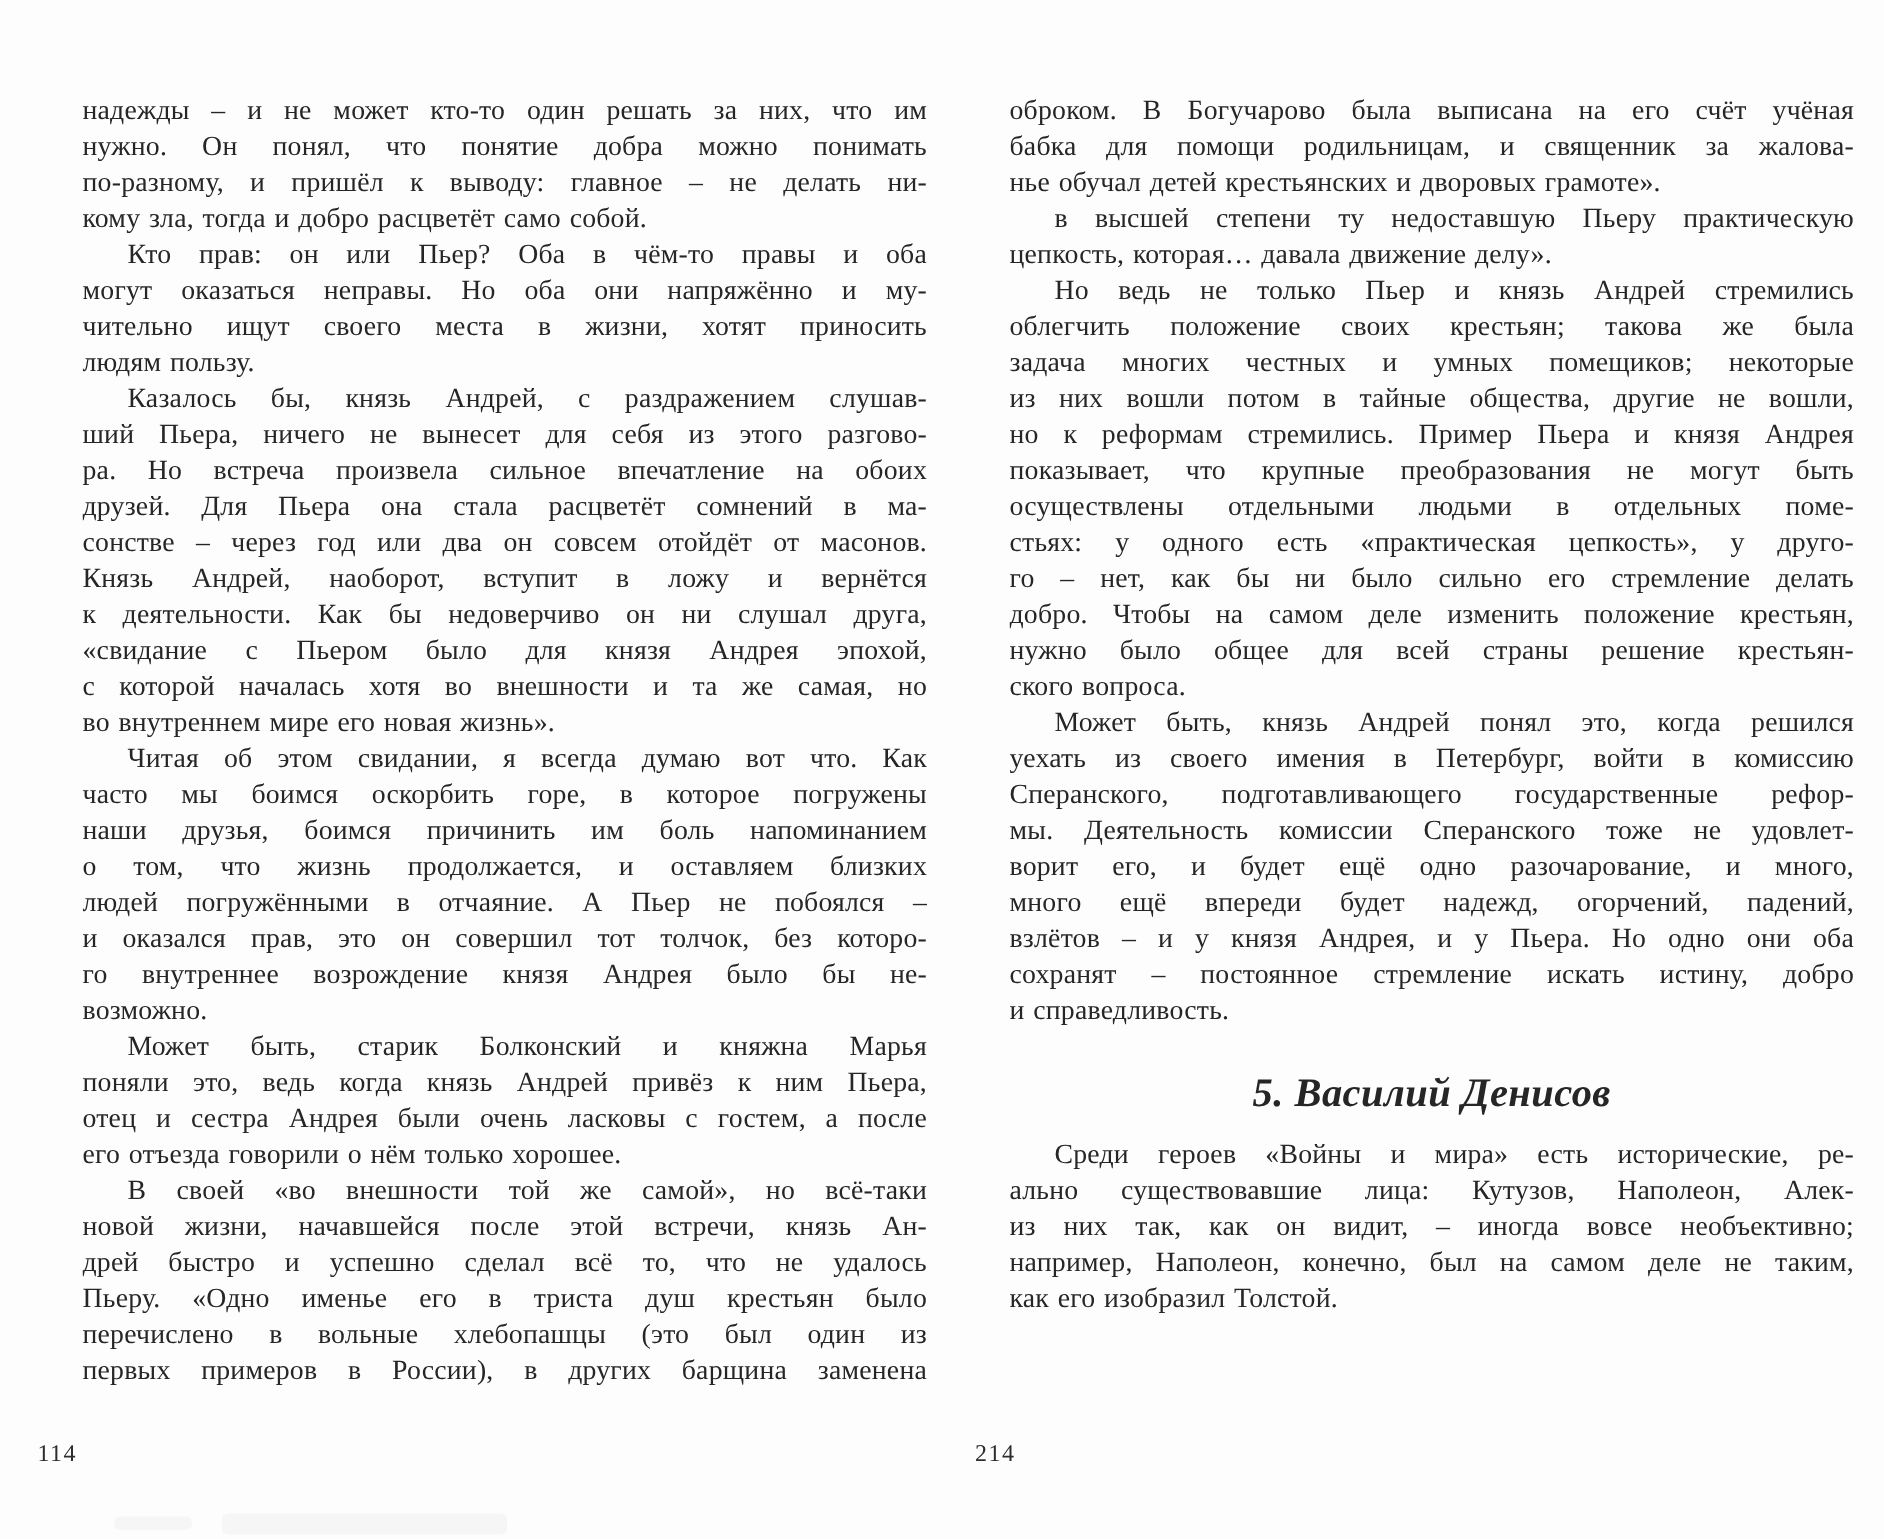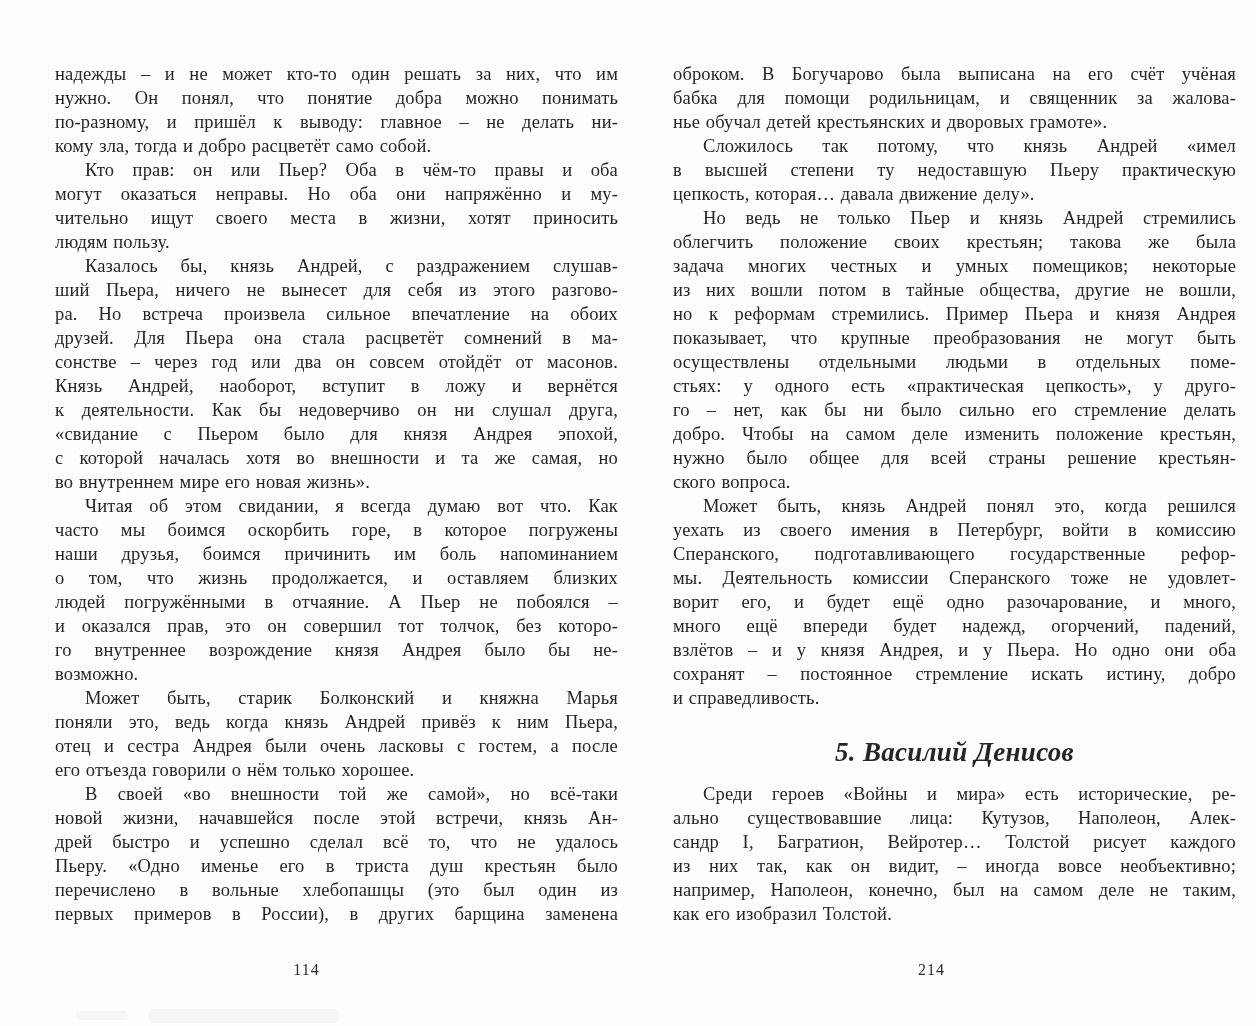--- a/index.html
+++ b/index.html
@@ -57,21 +57,21 @@
     text-align: center;
     margin-top: 27px;
     margin-bottom: 15px;
     letter-spacing: 0.3px;
   }
 
   .page-number {
     position: absolute;
     top: 961px;
     width: 563px;
-    text-align: center;
+    text-align: left;
     font-size: 16px;
     line-height: 18px;
     color: #2e2e2e;
     letter-spacing: 1px;
   }
   .page-number.left  { left: 25px; }
   .page-number.right { left: 650px; }
 
   .scan-smudge {
     position: absolute;
@@ -140,21 +140,20 @@
   </div>
 
   <div class="page-column right">
     <div id="right-paragraphs">
         <div class="para">
           <div class="line">оброком. В Богучарово была выписана на его счёт учёная</div>
           <div class="line">бабка для помощи родильницам, и священник за жалова-</div>
           <div class="line last">нье обучал детей крестьянских и дворовых грамоте».</div>
         </div>
         <div class="para indent">
-          <div class="line">Сложилось так потому, что князь Андрей «имел</div>
           <div class="line">в высшей степени ту недоставшую Пьеру практическую</div>
           <div class="line last">цепкость, которая… давала движение делу».</div>
         </div>
         <div class="para indent">
           <div class="line">Но ведь не только Пьер и князь Андрей стремились</div>
           <div class="line">облегчить положение своих крестьян; такова же была</div>
           <div class="line">задача многих честных и умных помещиков; некоторые</div>
           <div class="line">из них вошли потом в тайные общества, другие не вошли,</div>
           <div class="line">но к реформам стремились. Пример Пьера и князя Андрея</div>
           <div class="line">показывает, что крупные преобразования не могут быть</div>
@@ -175,21 +174,20 @@
           <div class="line">взлётов – и у князя Андрея, и у Пьера. Но одно они оба</div>
           <div class="line">сохранят – постоянное стремление искать истину, добро</div>
           <div class="line last">и справедливость.</div>
         </div>
       </div>
     <div class="section-heading">5. Василий Денисов</div>
     <div id="right-section-paragraphs">
         <div class="para indent">
           <div class="line">Среди героев «Войны и мира» есть исторические, ре-</div>
           <div class="line">ально существовавшие лица: Кутузов, Наполеон, Алек-</div>
-          <div class="line">сандр I, Багратион, Вейротер… Толстой рисует каждого</div>
           <div class="line">из них так, как он видит, – иногда вовсе необъективно;</div>
           <div class="line">например, Наполеон, конечно, был на самом деле не таким,</div>
           <div class="line last">как его изобразил Толстой.</div>
         </div>
       </div>
   </div>
 
   <div class="page-number left">114</div>
 
   <div class="page-number right">214</div>

